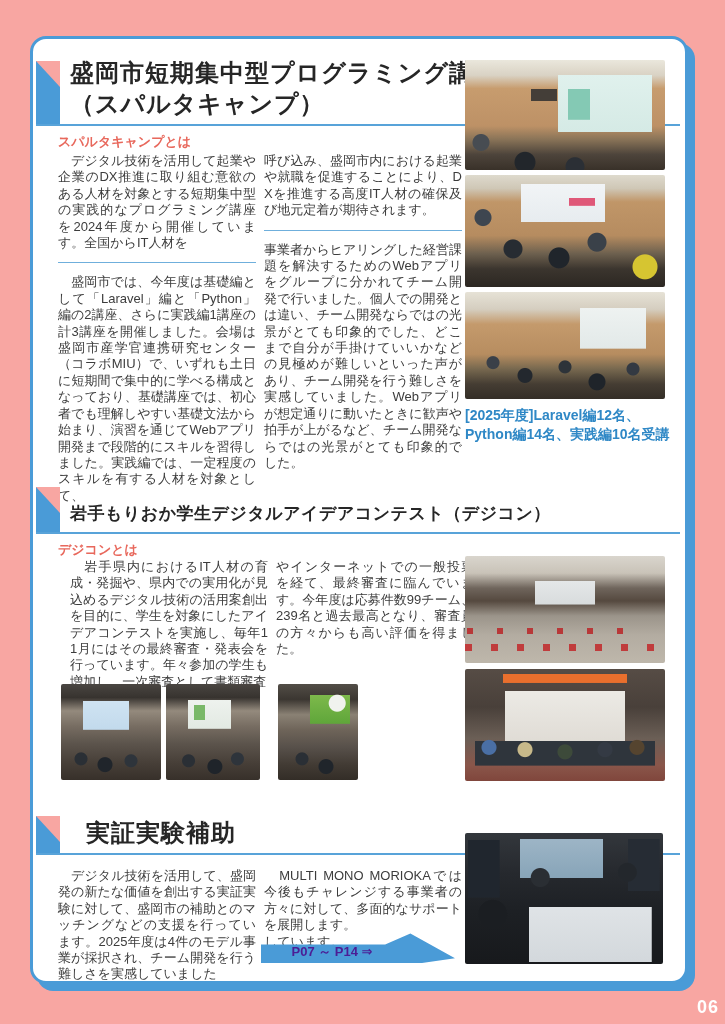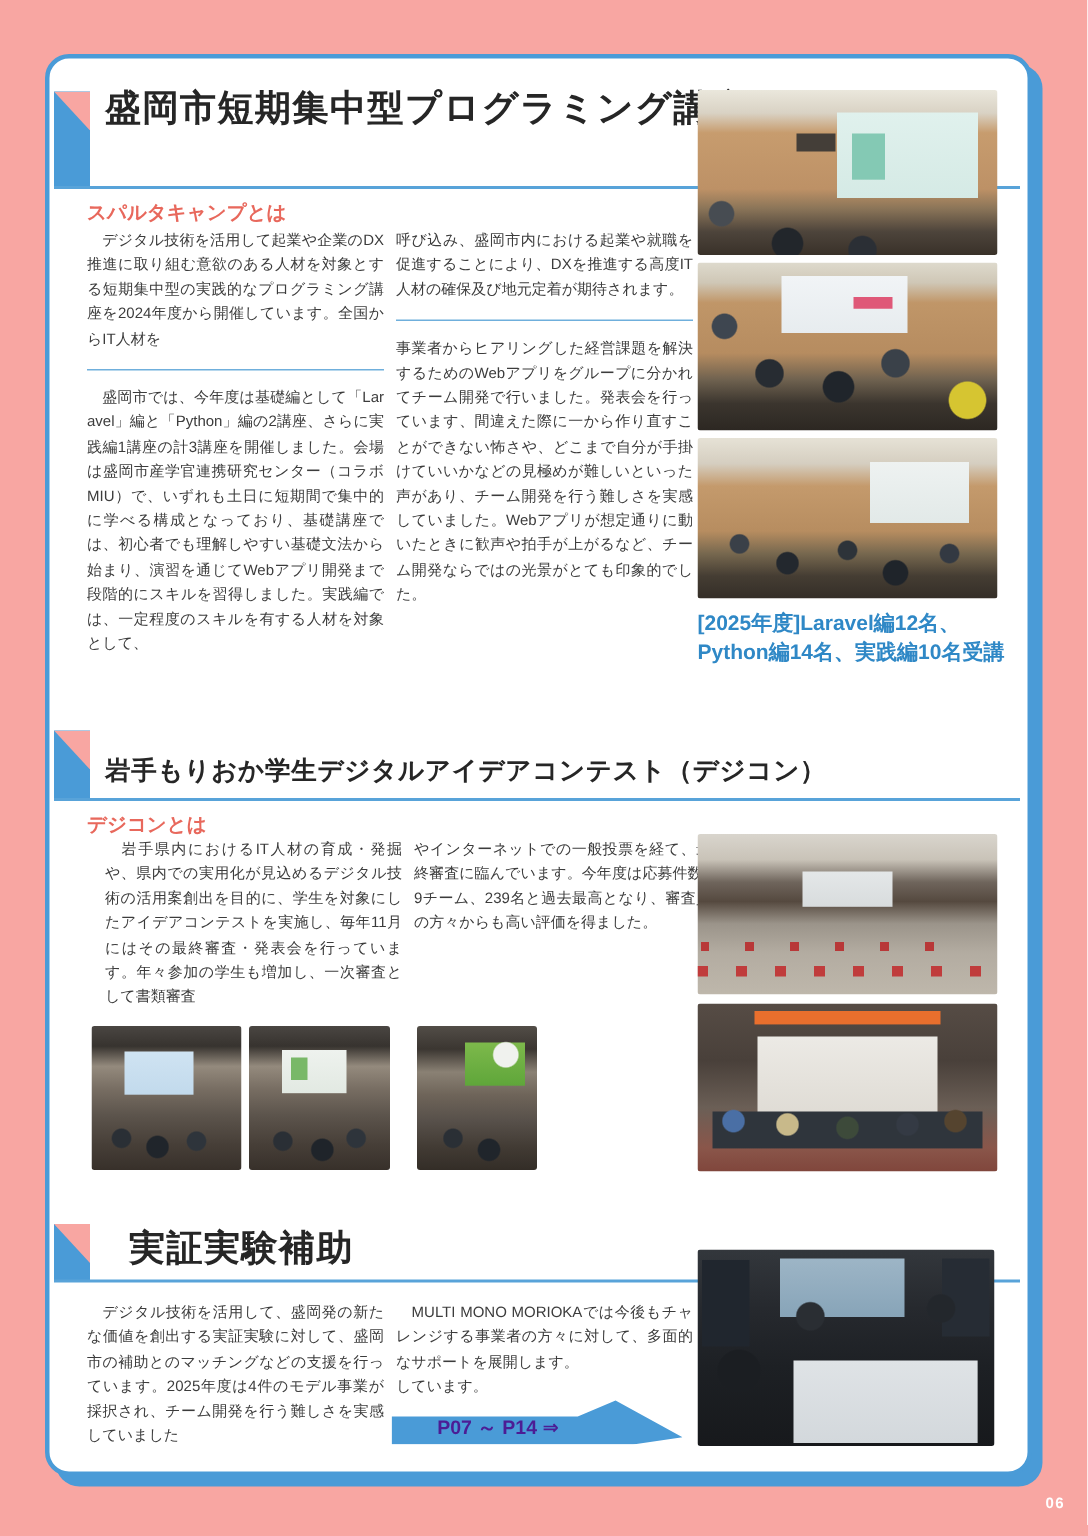--- a/index.html
+++ b/index.html
@@ -18,21 +18,21 @@
   #h2{left:37px;top:461px;font-size:17px;line-height:28px;letter-spacing:.5px;}
   #h3{left:37px;top:779px;font-size:24px;line-height:30px;letter-spacing:1px;margin-left:16px;}
   .rule{position:absolute;left:3px;width:644px;height:2px;background:#58A3D9;}
   #rule1{top:85px;} #rule2{top:493px;} #rule3{top:814px;}
   .subhead{position:absolute;font-size:13px;font-weight:700;color:#E8685C;}
   #sub1{left:25px;top:94px;text-align:right;} #sub2{left:25px;top:502px;}
   .cols{position:absolute;display:flex;gap:8px;}
   #cols1{left:25px;top:114px;width:404px;}
   #cols2{left:25px;top:520px;width:404px;margin-left:12px;}
   #cols3{left:25px;top:829px;width:404px;}
-  .col{width:198px;font-size:10px;line-height:16.4px;color:#3c3c3c;
+  .col{width:198px;font-size:13px;line-height:16.4px;color:#3c3c3c;
        text-align:justify;word-break:break-all;}
   .col p{margin:0;}
   .psep{border:none;border-top:1px solid #6FAFDC;margin:11px 0;}
   .caption{position:absolute;left:432px;top:367px;font-size:14px;line-height:19px;
        font-weight:700;color:#2F88C6;}
   .photo{position:absolute;border-radius:2px;}
   
   #ph-s1a{left:432px;top:21px;width:200px;height:110px;background:
     radial-gradient(circle at 8% 75%,#474c52 0 8px,transparent 9px),
     radial-gradient(circle at 30% 93%,#22262b 0 10px,transparent 11px),
@@ -104,43 +104,43 @@
     linear-gradient(#262c34,#262c34) no-repeat 98% 8%/16% 40%,
     linear-gradient(#dfe3e6,#d3d8dc) no-repeat 85% 98%/62% 42%,
     linear-gradient(180deg,#33373c 0%,#26292e 30%,#1d2024 60%,#17191c 100%);}
   
   .page-link{position:absolute;left:228px;top:894px;width:194px;height:30px;
     background:#4A9BD7;cursor:pointer;
     clip-path:polygon(0 38%,64% 38%,77% 2%,100% 84%,83% 100%,0 100%);}
   .page-link-label{position:absolute;left:0;right:52px;bottom:2px;text-align:center;
     color:#4c1d95;font-weight:700;font-size:13px;}
   .page-num{position:absolute;left:697px;top:997px;color:#ffffff;font-weight:700;
-    font-size:10px;letter-spacing:1px;}
+    font-size:18px;letter-spacing:1px;}
 </style>
 </head>
 <body>
 
 <div class="page">
   <div class="card">
 
     <div class="deco" id="deco1" style="left:3px;top:22px;height:64px;"></div>
-    <h1 class="h" id="h1"><span>盛岡市短期集中型プログラミング講座</span><br></h1>
+    <h1 class="h" id="h1"><span>盛岡市短期集中型プログラミング講座</span><br><span>（スパルタキャンプ）</span></h1>
     <div class="rule" id="rule1"></div>
     <div class="subhead" id="sub1">スパルタキャンプとは</div>
 
     <div class="cols" id="cols1">
       <div class="col">
         <p>　デジタル技術を活用して起業や企業のDX推進に取り組む意欲のある人材を対象とする短期集中型の実践的なプログラミング講座を2024年度から開催しています。全国からIT人材を</p>
         <hr class="psep">
         <p>　盛岡市では、今年度は基礎編として「Laravel」編と「Python」編の2講座、さらに実践編1講座の計3講座を開催しました。会場は盛岡市産学官連携研究センター（コラボMIU）で、いずれも土日に短期間で集中的に学べる構成となっており、基礎講座では、初心者でも理解しやすい基礎文法から始まり、演習を通じてWebアプリ開発まで段階的にスキルを習得しました。実践編では、一定程度のスキルを有する人材を対象として、</p>
       </div>
       <div class="col">
         <p>呼び込み、盛岡市内における起業や就職を促進することにより、DXを推進する高度IT人材の確保及び地元定着が期待されます。</p>
         <hr class="psep">
-        <p>事業者からヒアリングした経営課題を解決するためのWebアプリをグループに分かれてチーム開発で行いました。発表会を行っています、間違えた際に一から作り直すことができない怖さや、どこまで自分が手掛けていいかなどの見極めが難しいといった声があり、チーム開発を行う難しさを実感していました。Webアプリが想定通りに動いたときに歓声や拍手が上がるなど、チーム開発ならではの光景がとても印象的でした。</p>
+        <p>事業者からヒアリングした経営課題を解決するためのWebアプリをグループに分かれてチーム開発で行いました。個人での開発とは違い、チーム開発ならではの光景がとても印象的でした、どこまで自分が手掛けていいかなどの見極めが難しいといった声があり、チーム開発を行う難しさを実感していました。Webアプリが想定通りに動いたときに歓声や拍手が上がるなど、チーム開発ならではの光景がとても印象的でした。</p>
       </div>
     </div>
 
     <div class="photo" id="ph-s1a"></div>
     <div class="photo" id="ph-s1b"></div>
     <div class="photo" id="ph-s1c"></div>
     <div class="caption"><span>[2025年度]Laravel編12名、</span><br><span>Python編14名、実践編10名受講</span></div>
 
     <div class="deco" id="deco2" style="left:3px;top:448px;height:45px;"></div>
     <h2 class="h" id="h2">岩手もりおか学生デジタルアイデアコンテスト（デジコン）</h2>

